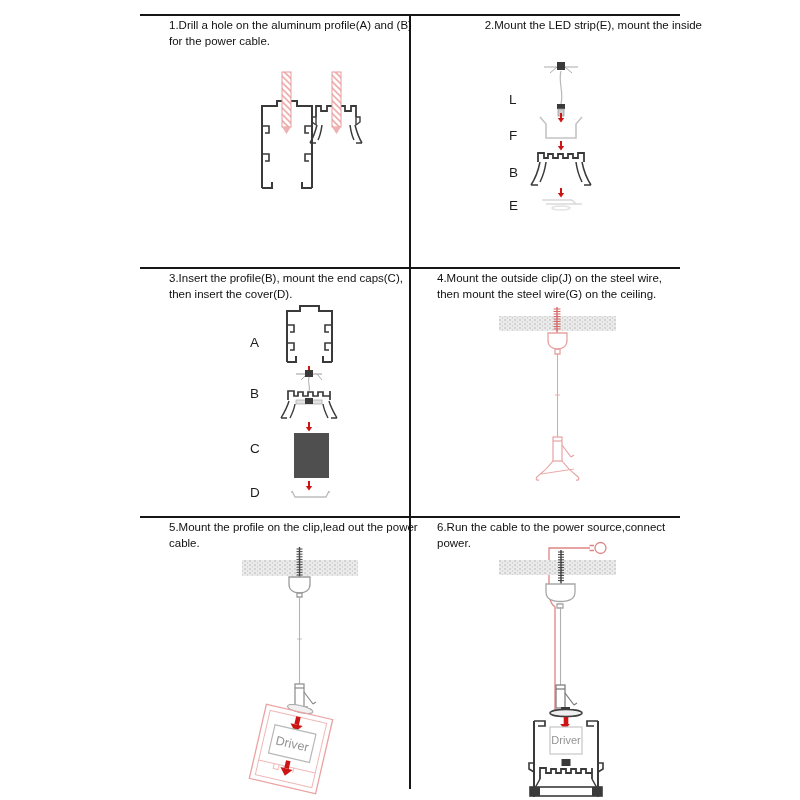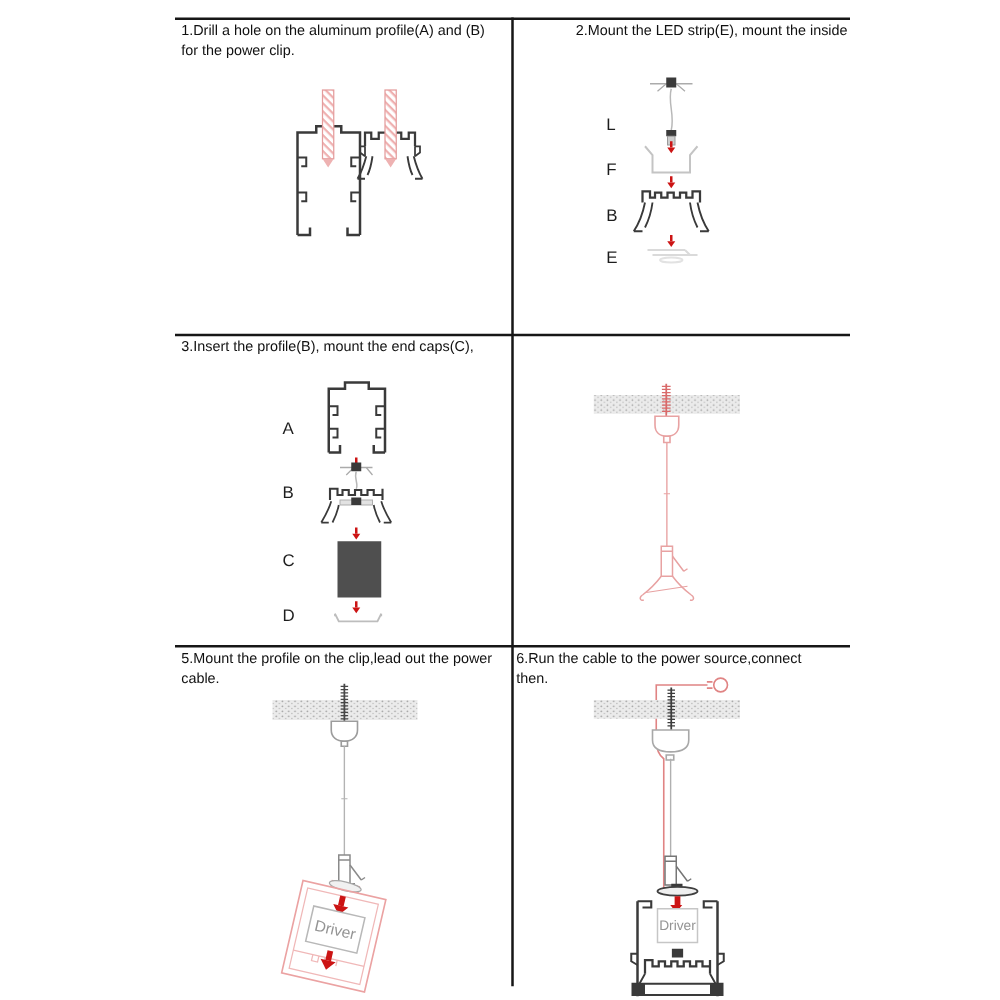--- a/index.html
+++ b/index.html
@@ -1,21 +1,21 @@
 <!DOCTYPE html>
 <html><head>
 <meta charset="utf-8">
 <style>
   html,body{margin:0;padding:0;}
   body{width:800px;height:800px;background:#ffffff;position:relative;
        font-family:"Liberation Sans",sans-serif;}
   .sheet{position:absolute;left:140px;top:14px;width:540px;height:786px;}
   .hline{position:absolute;left:0;width:540px;height:2px;background:#161616;}
   .vline{position:absolute;left:269px;top:0;width:2px;height:775px;background:#161616;}
-  .panel{position:absolute;width:270px;}
+  .panel{position:absolute;width:270px;margin-left:24px;}
   .panel svg{position:absolute;left:0;top:0;display:block;}
   .step-text{position:relative;z-index:2;padding:4px 2px 0 5px;
              font-size:11.5px;line-height:15.5px;color:#101010;}
   .panel.right .step-text{padding-left:3px;}
   .step-line{white-space:nowrap;}
   svg text{font-family:"Liberation Sans",sans-serif;}
   .part-label{font-size:13.5px;fill:#1d1d1d;}
   .driver-label{fill:#949494;}
 </style>
 </head>
@@ -23,21 +23,21 @@
 
 <div class="sheet">
   <div class="hline" style="top:0;"></div>
   <div class="hline" style="top:253px;"></div>
   <div class="hline" style="top:502px;"></div>
   <div class="vline"></div>
 
   <div class="panel" style="left:0;top:0;height:253px;">
     <div class="step-text">
       <div class="step-line">1.Drill a hole on the aluminum profile(A) and (B)</div>
-      <div class="step-line">for the power clip.</div>
+      <div class="step-line">for the power cable.</div>
     </div>
     <svg width="270" height="253" viewBox="0 0 270 253">
       <defs>
         <pattern id="hp1" width="4.5" height="4.5" patternUnits="userSpaceOnUse" patternTransform="rotate(45)">
           <rect width="4.5" height="4.5" fill="#ffffff"></rect>
           <rect width="4.5" height="1.8" fill="#efb0b0"></rect>
         </pattern>
       </defs>
       <g stroke="#3a3a3a" stroke-width="2" fill="none">
         <path d="M98,174 V92 h15 v-5 h20 v5 h15 V174"></path>
@@ -110,20 +110,21 @@
         <path d="M138,186 l4,4"></path>
         <path d="M112,190 h36"></path>
         <ellipse cx="127" cy="194" rx="9" ry="2" stroke="#e2e2e2"></ellipse>
       </g>
     </svg>
   </div>
 
   <div class="panel" style="left:0;top:253px;height:228px;">
     <div class="step-text">
       <div class="step-line">3.Insert the profile(B), mount the end caps(C),</div>
+      <div class="step-line">then insert the cover(D).</div>
     </div>
     <svg width="270" height="249" viewBox="0 0 270 249">
       <text class="part-label" x="86" y="80">A</text>
       <text class="part-label" x="86" y="131">B</text>
       <text class="part-label" x="86" y="186">C</text>
       <text class="part-label" x="86" y="230">D</text>
 
       <g stroke="#3a3a3a" stroke-width="2" fill="none">
         <path d="M123,95 V44 h13 v-5 h19 v5 h13 V95"></path>
         <path d="M123,95 h9 v-6"></path>
@@ -160,20 +161,24 @@
           <polygon points="141.8,219 148.2,219 145,223.5"></polygon>
       </g>
       <g stroke="#bdbdbd" stroke-width="1.4" fill="none">
         <path d="M128,224 l3,6 h31 l3,-6"></path>
         <path d="M128,224 v2 M165,224 v2"></path>
       </g>
     </svg>
   </div>
 
   <div class="panel right" style="left:270px;top:253px;height:249px;">
+    <div class="step-text">
+      <div class="step-line">4.Mount the outside clip(J) on the steel wire,</div>
+      <div class="step-line">then mount the steel wire(G) on the ceiling.</div>
+    </div>
     <svg width="270" height="249" viewBox="0 0 270 249">
       <defs>
         <pattern id="st4" width="5" height="4" patternUnits="userSpaceOnUse">
           <rect width="5" height="4" fill="#ebebeb"></rect>
           <circle cx="1" cy="1" r="0.7" fill="#a6a6a6"></circle>
           <circle cx="3.5" cy="2.8" r="0.6" fill="#bdbdbd"></circle>
         </pattern>
       </defs>
       <rect x="65" y="49" width="117" height="15" fill="url(#st4)"></rect>
       <g stroke="#d96a6a" fill="none">
@@ -245,21 +250,21 @@
           <rect x="-2.3" y="12" width="4.6" height="8"></rect>
           <polygon points="-6.2,20 6.2,20 0,27.5"></polygon>
         </g>
       </g>
     </svg>
   </div>
 
   <div class="panel right" style="left:270px;top:502px;height:284px;">
     <div class="step-text">
       <div class="step-line">6.Run the cable to the power source,connect</div>
-      <div class="step-line">then.</div>
+      <div class="step-line">power.</div>
     </div>
     <svg width="270" height="284" viewBox="0 0 270 284">
       <defs>
         <pattern id="st6" width="5" height="4" patternUnits="userSpaceOnUse">
           <rect width="5" height="4" fill="#ebebeb"></rect>
           <circle cx="1" cy="1" r="0.7" fill="#a6a6a6"></circle>
           <circle cx="3.5" cy="2.8" r="0.6" fill="#bdbdbd"></circle>
         </pattern>
       </defs>
       <path d="M156,32 H115 V76 C115,84 117,88 121,91 V197" stroke="#e08484" stroke-width="1.3" fill="none"></path>

